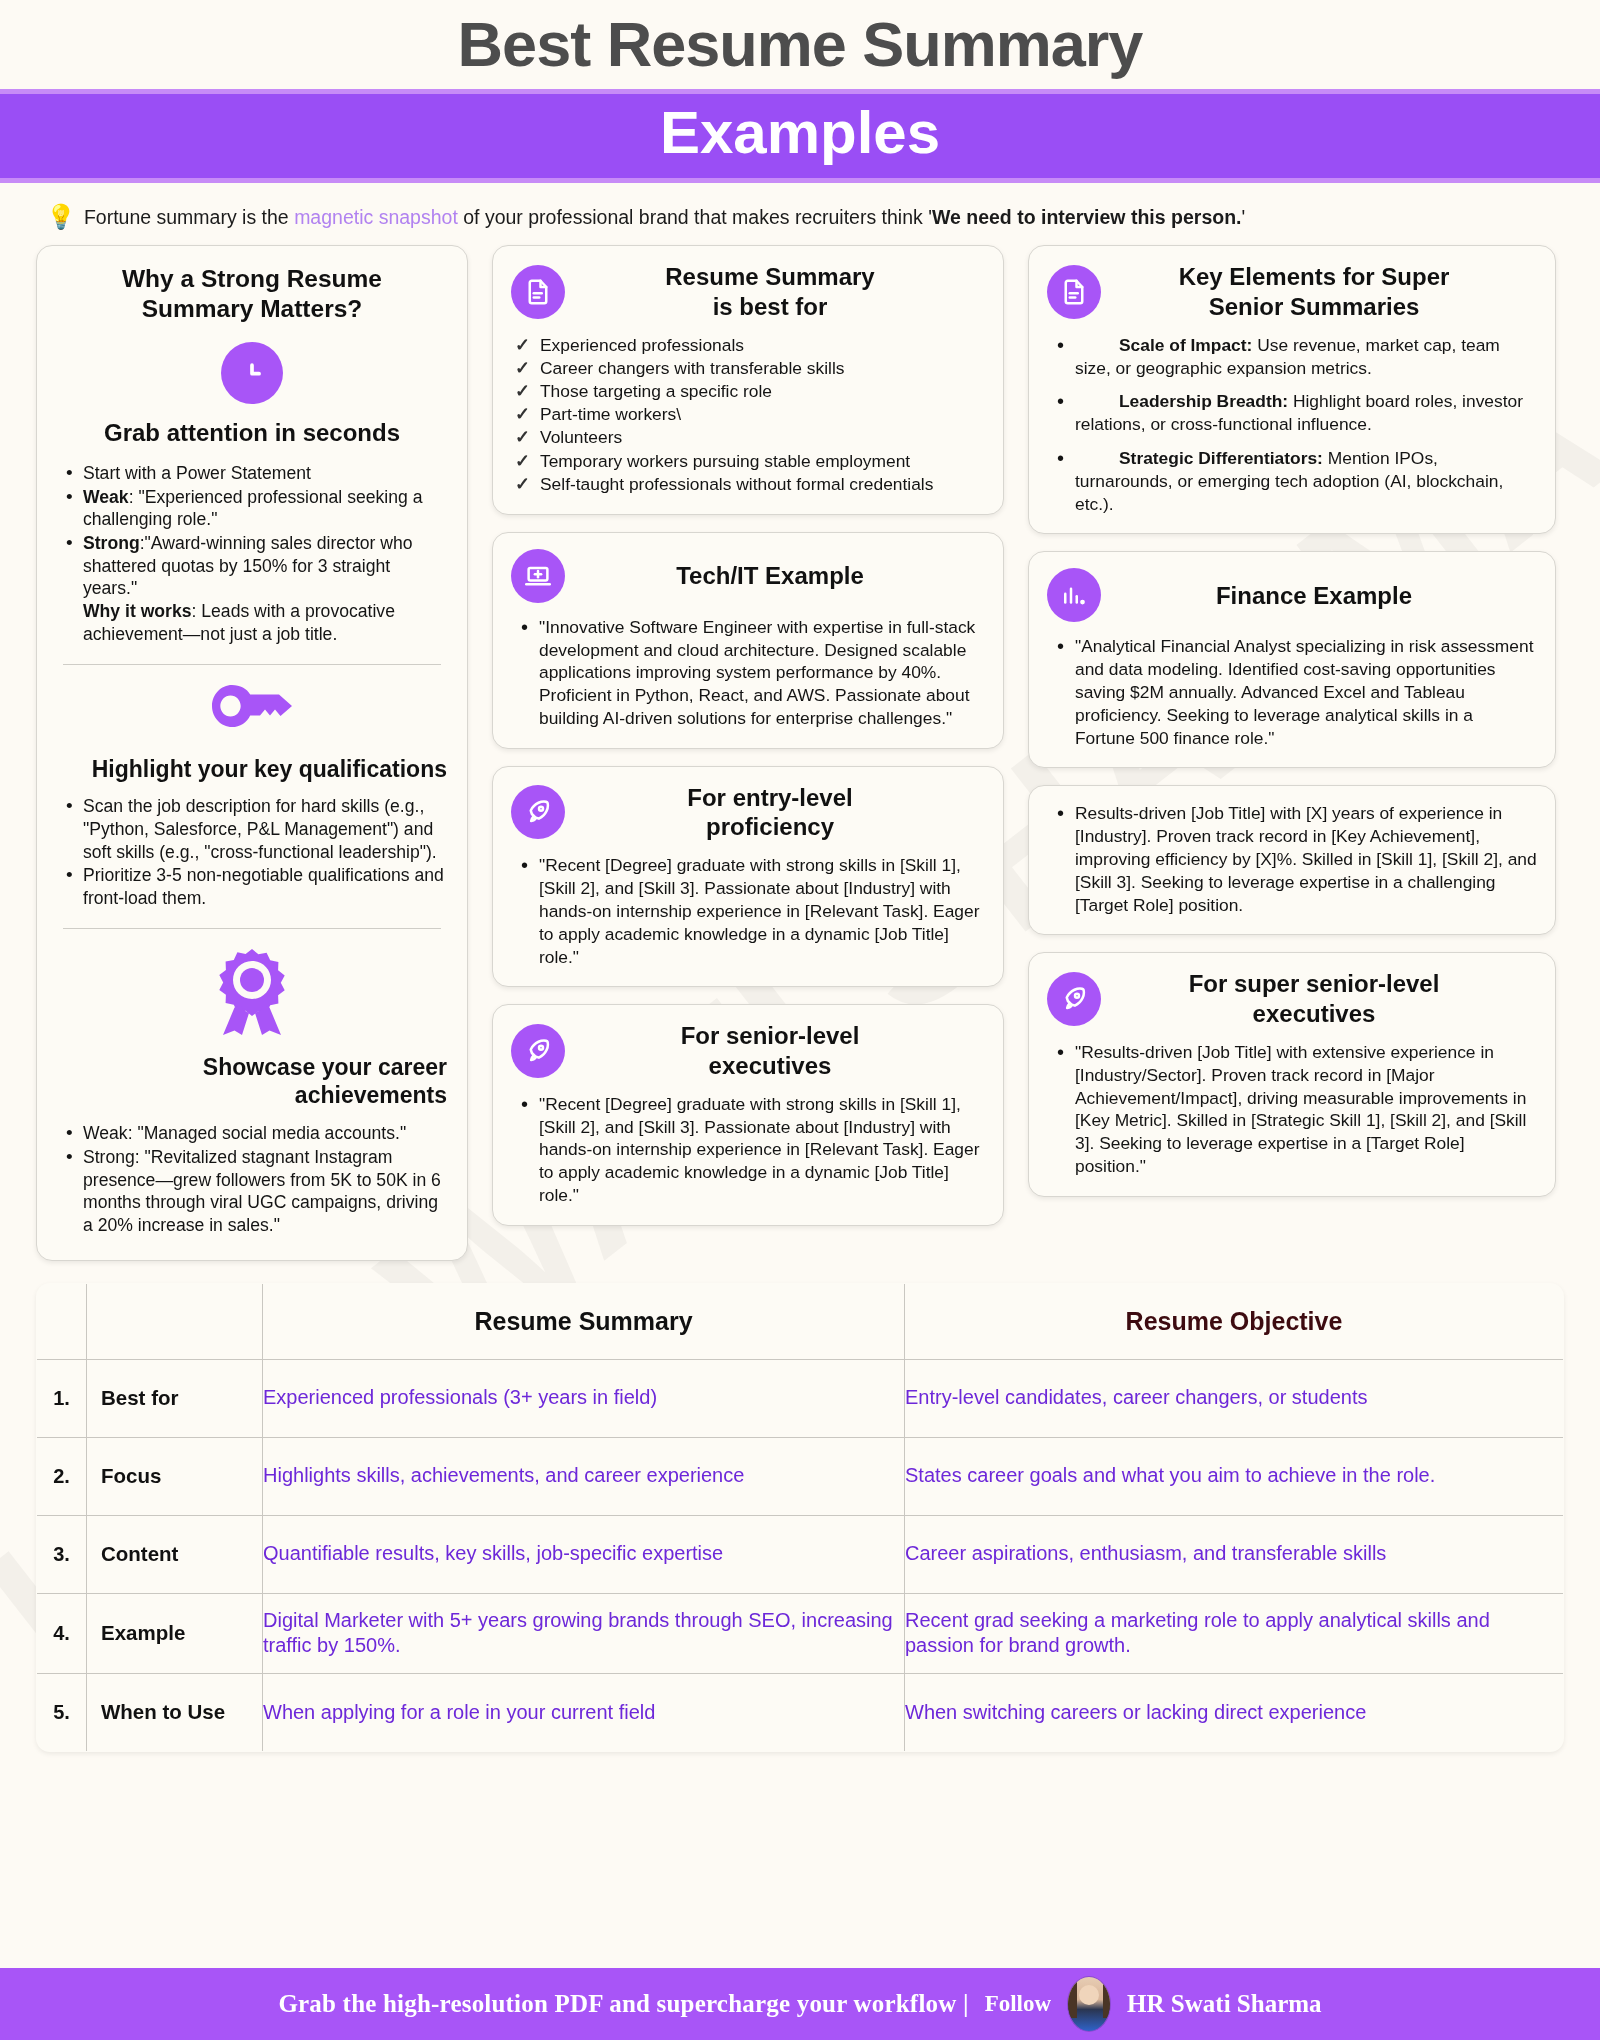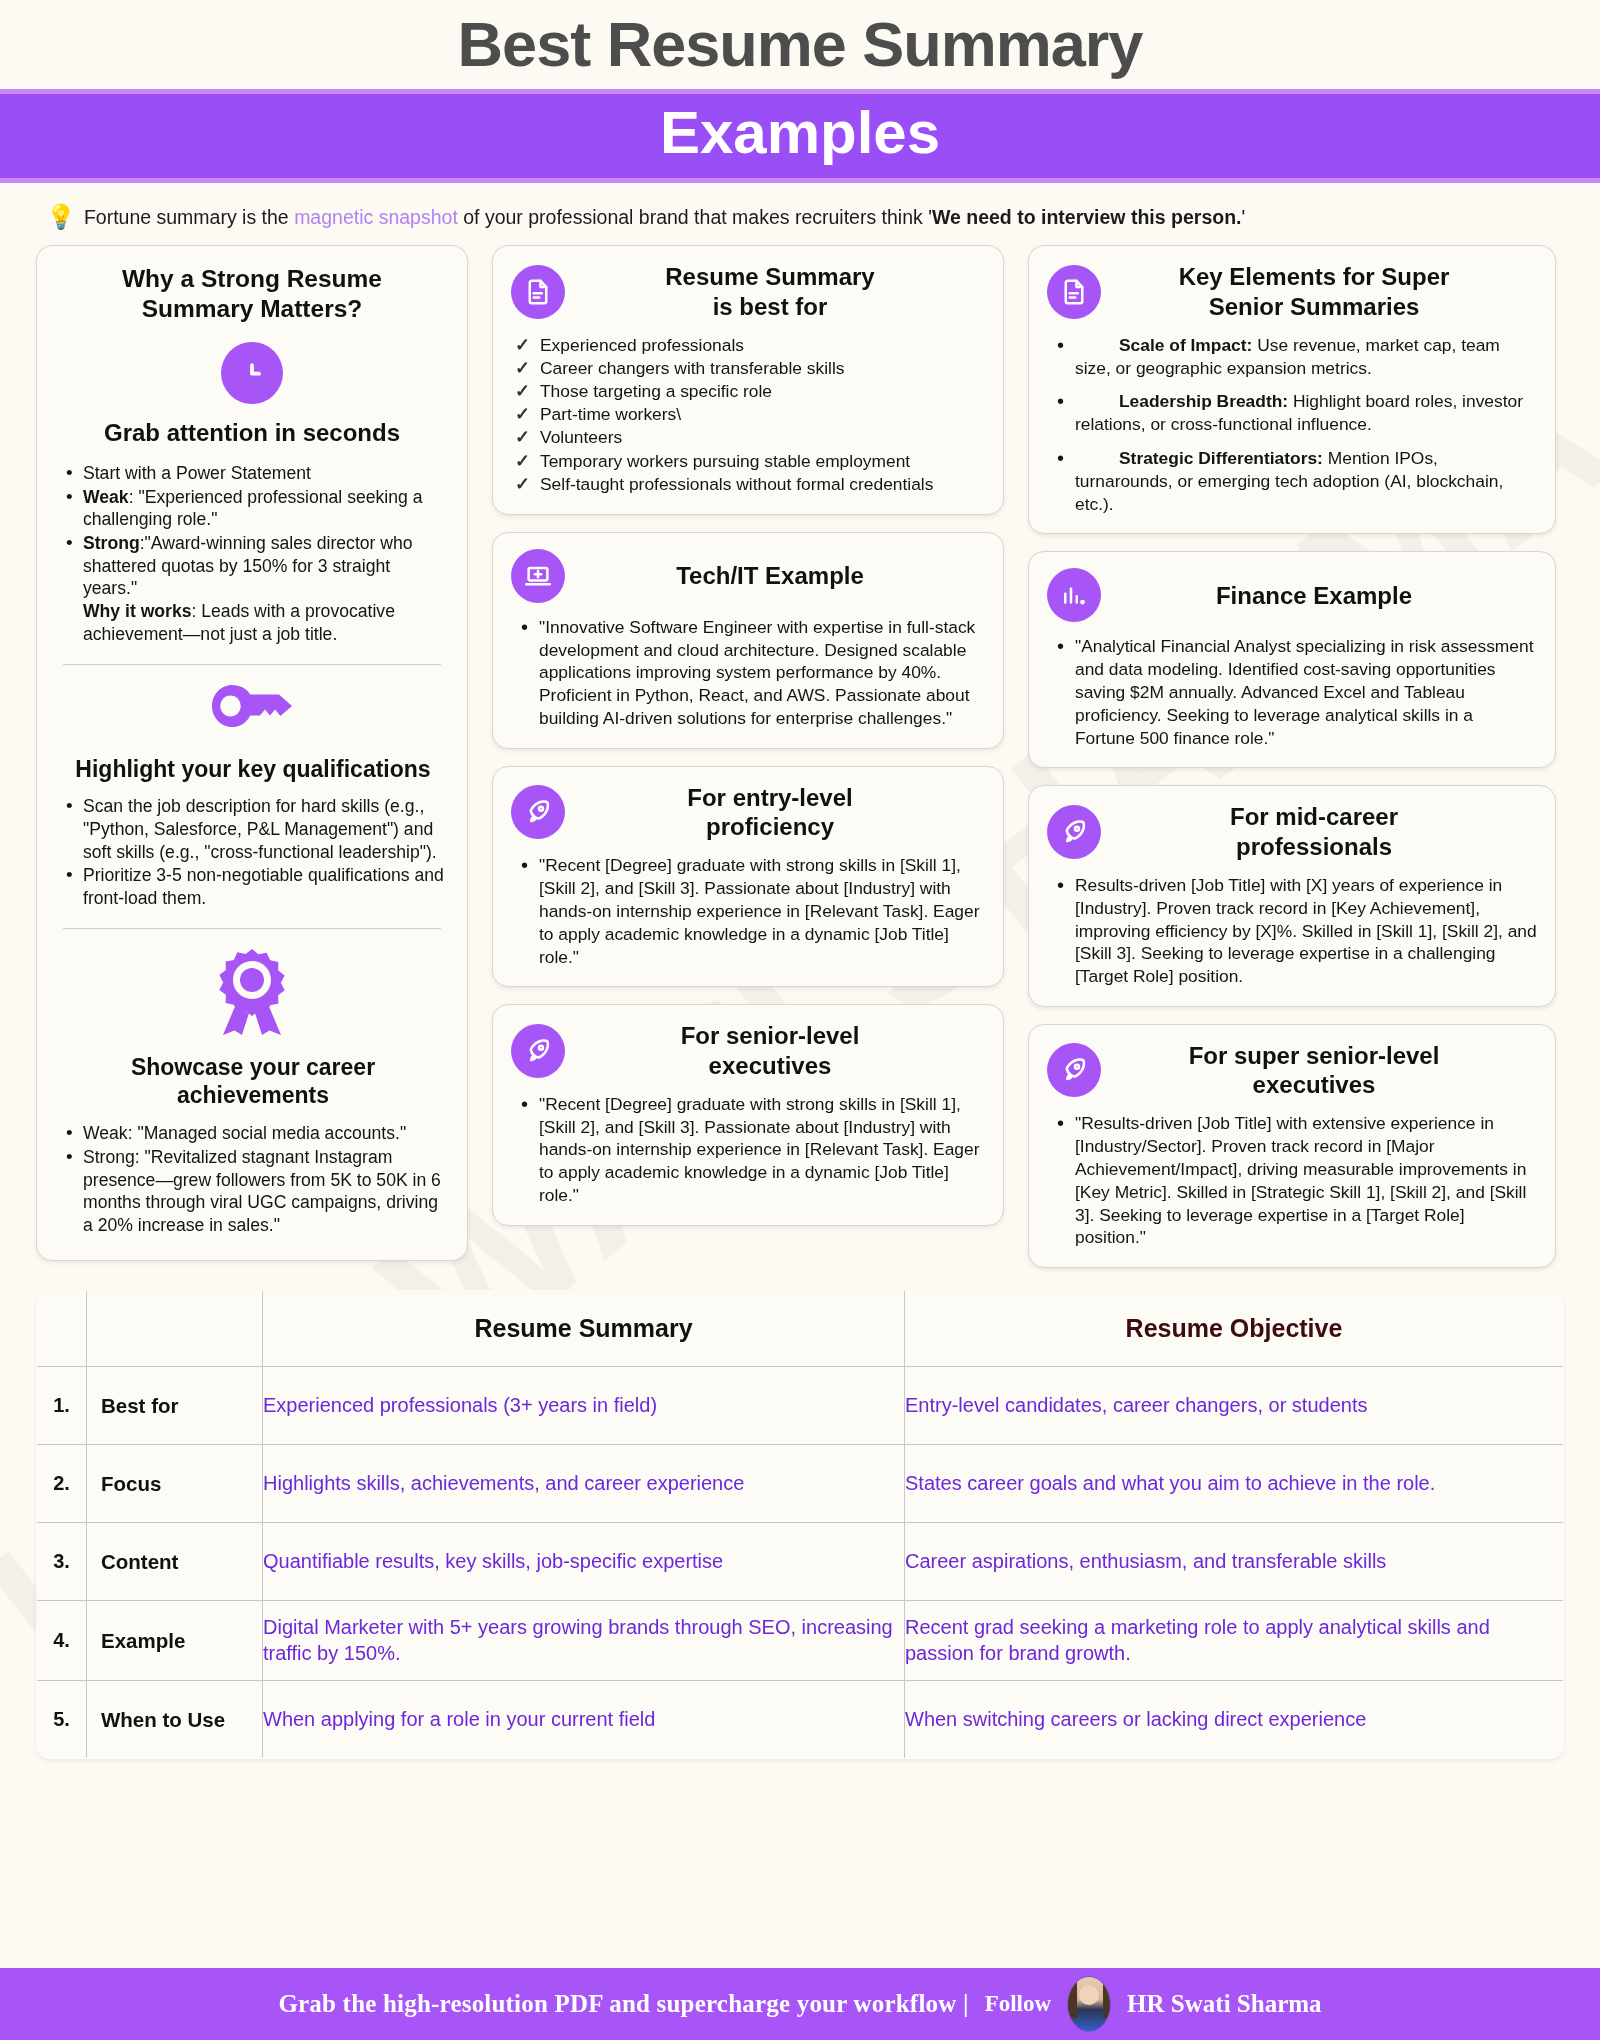--- a/index.html
+++ b/index.html
@@ -109,21 +109,21 @@
     width: 62px; height: 62px; border-radius: 50%;
     background: #a855f7;
     display: flex; align-items: center; justify-content: center;
   }
   .flat-icon { display: flex; justify-content: center; margin: 20px 0 14px; }
   .sect-head-center {
     font-size: 24px; font-weight: 700; text-align: center;
     line-height: 1.25; margin-bottom: 14px;
   }
   .sect-head-left {
-    font-size: 23px; font-weight: 700; text-align: center;
+    font-size: 23px; font-weight: 700; text-align: right;
     line-height: 1.25; margin-bottom: 12px; padding-left: 2px;
   }
   ul.blist { list-style: none; padding-left: 4px; }
   ul.blist > li {
     position: relative;
     padding-left: 22px;
     font-size: 17.6px;
     line-height: 1.29;
     margin-bottom: 1px;
     color: #141414;
@@ -419,31 +419,20 @@
                 <circle cx="18.8" cy="17.6" r="0.9" fill="white"></circle>
               </svg>
             </span>
             <div class="card-title" style="white-space: pre-line;">Finance Example</div>
           </div>
           <ul class="dots">
             <li>"Analytical Financial Analyst specializing in risk assessment and data modeling. Identified cost-saving opportunities saving $2M annually. Advanced Excel and Tableau proficiency. Seeking to leverage analytical skills in a Fortune 500 finance role."</li>
           </ul>
         </div>
         <div class="card">
-          <div class="card-head">
-            <span class="circle-icon">
-              <svg width="30" height="30" viewBox="0 0 24 24" fill="none" stroke="white" stroke-width="2" stroke-linecap="round" stroke-linejoin="round">
-                <path d="M12.4 4.6c3.2-1.5 6.2-1.1 6.9-.4.7.7 1.1 3.7-.4 6.9-1.4 3-4.3 5.3-6.2 6.2l-2.8-.9-2.8-2.8-.9-2.8c.9-1.9 3.2-4.8 6.2-6.2z"></path>
-                <circle cx="14.4" cy="9.3" r="1.6"></circle>
-                <path d="M8.1 15.9c-1.1 1.1-1.6 3.3-1.6 3.3s2.2-.5 3.3-1.6"></path>
-              </svg>
-            </span>
-            <div class="card-title" style="white-space: pre-line;">For mid-career
-professionals</div>
-          </div>
           <ul class="dots">
             <li>Results-driven [Job Title] with [X] years of experience in [Industry]. Proven track record in [Key Achievement], improving efficiency by [X]%. Skilled in [Skill 1], [Skill 2], and [Skill 3]. Seeking to leverage expertise in a challenging [Target Role] position.</li>
           </ul>
         </div>
         <div class="card">
           <div class="card-head">
             <span class="circle-icon">
               <svg width="30" height="30" viewBox="0 0 24 24" fill="none" stroke="white" stroke-width="2" stroke-linecap="round" stroke-linejoin="round">
                 <path d="M12.4 4.6c3.2-1.5 6.2-1.1 6.9-.4.7.7 1.1 3.7-.4 6.9-1.4 3-4.3 5.3-6.2 6.2l-2.8-.9-2.8-2.8-.9-2.8c.9-1.9 3.2-4.8 6.2-6.2z"></path>
                 <circle cx="14.4" cy="9.3" r="1.6"></circle>

